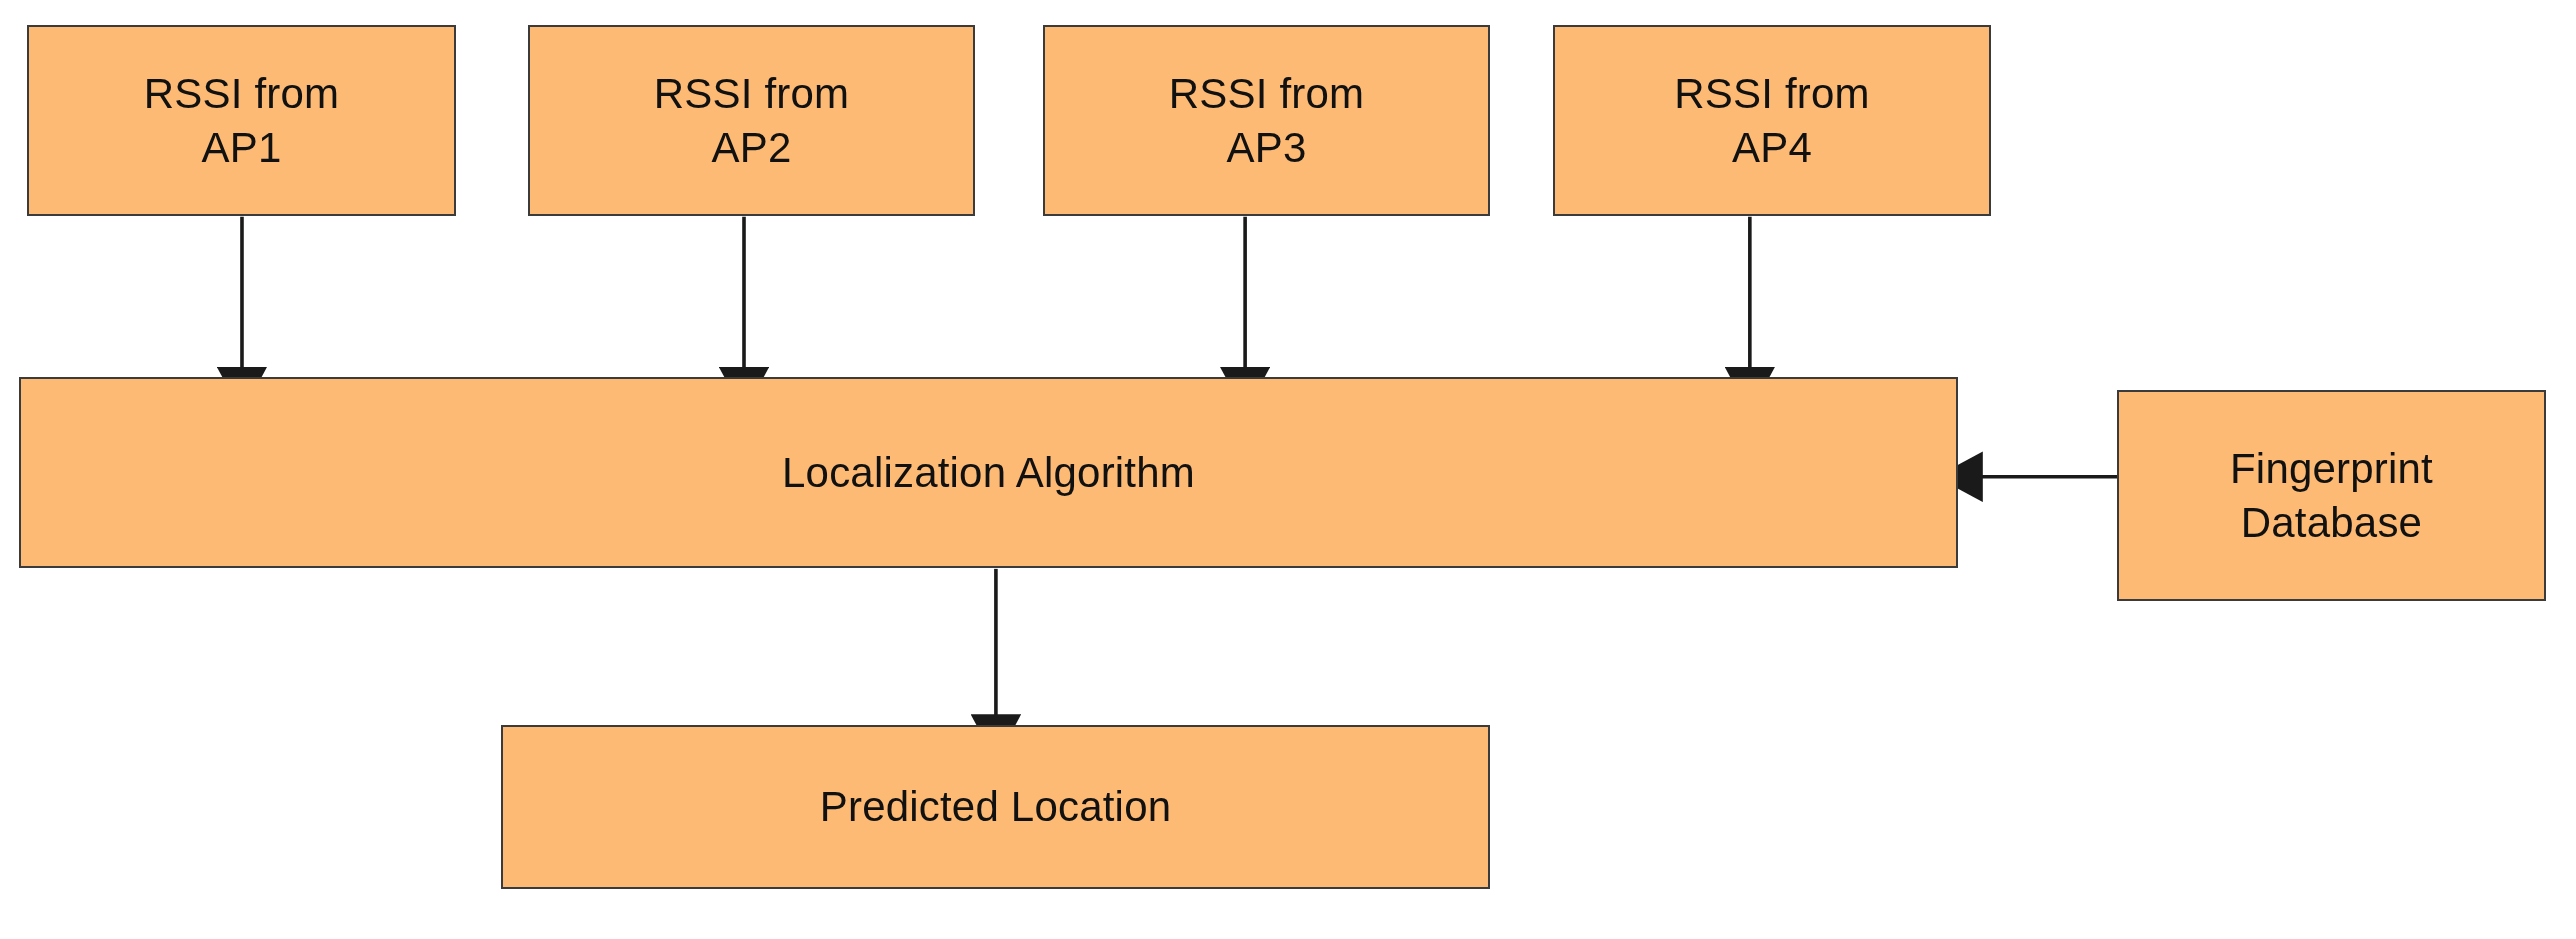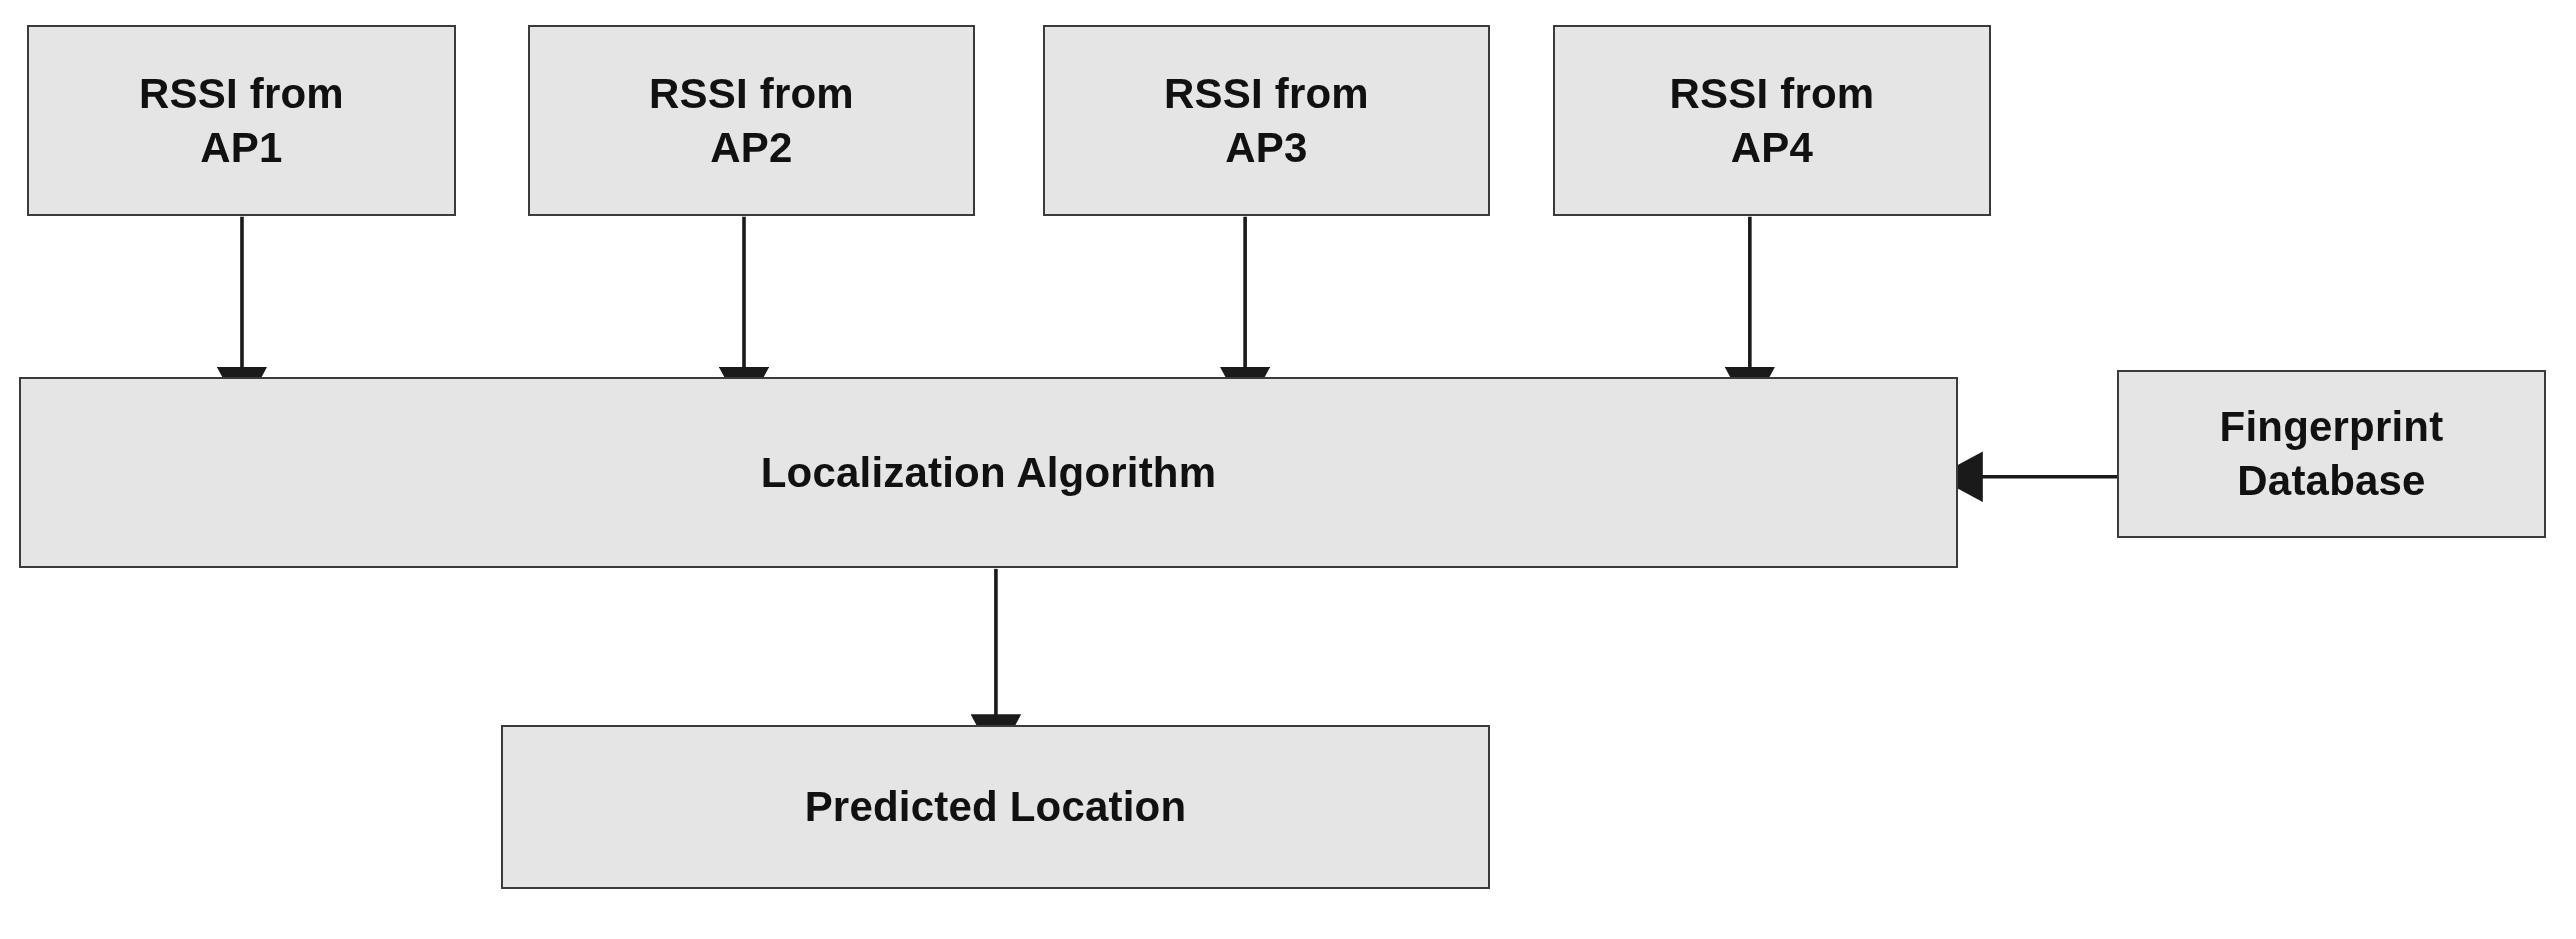--- a/index.html
+++ b/index.html
@@ -22,30 +22,30 @@
     position: absolute;
     left: 0;
     top: 0;
     width: 2576px;
     height: 940px;
   }
   .node-box {
     position: absolute;
     box-sizing: border-box;
     border: 2.7px solid #3b3b3b;
-    background: #e5e5e5;
+    background: #fdba74;
     display: flex;
     align-items: center;
     justify-content: center;
     text-align: center;
     color: #111111;
     font-family: "Liberation Sans", sans-serif;
     font-size: 42px;
     line-height: 1.28;
-    font-weight: 700;
+    font-weight: 400;
     letter-spacing: 0.2px;
   }
   .node-label {
     display: block;
     white-space: pre-line;
     padding: 0 9px;
   }
   .ap-box { font-size: 42px; }
   .algo-box { font-size: 42px; }
   .db-box  { font-size: 42px; }
@@ -93,21 +93,21 @@
 
   <div class="node-box ap-box" style="left:1553px; top:25px; width:438px; height:191px;">
     <span class="node-label">RSSI from
 AP4</span>
   </div>
 
   <div class="node-box algo-box" style="left:19px; top:377px; width:1939px; height:191px;">
     <span class="node-label">Localization Algorithm</span>
   </div>
 
-  <div class="node-box db-box" style="left:2117px; top:370px; width:429px; height:168px;">
+  <div class="node-box db-box" style="left:2117px; top:390px; width:429px; height:211px;">
     <span class="node-label">Fingerprint
 Database</span>
   </div>
 
   <div class="node-box out-box" style="left:501px; top:725px; width:989px; height:164px;">
     <span class="node-label">Predicted Location</span>
   </div>
 
 </div>
 

